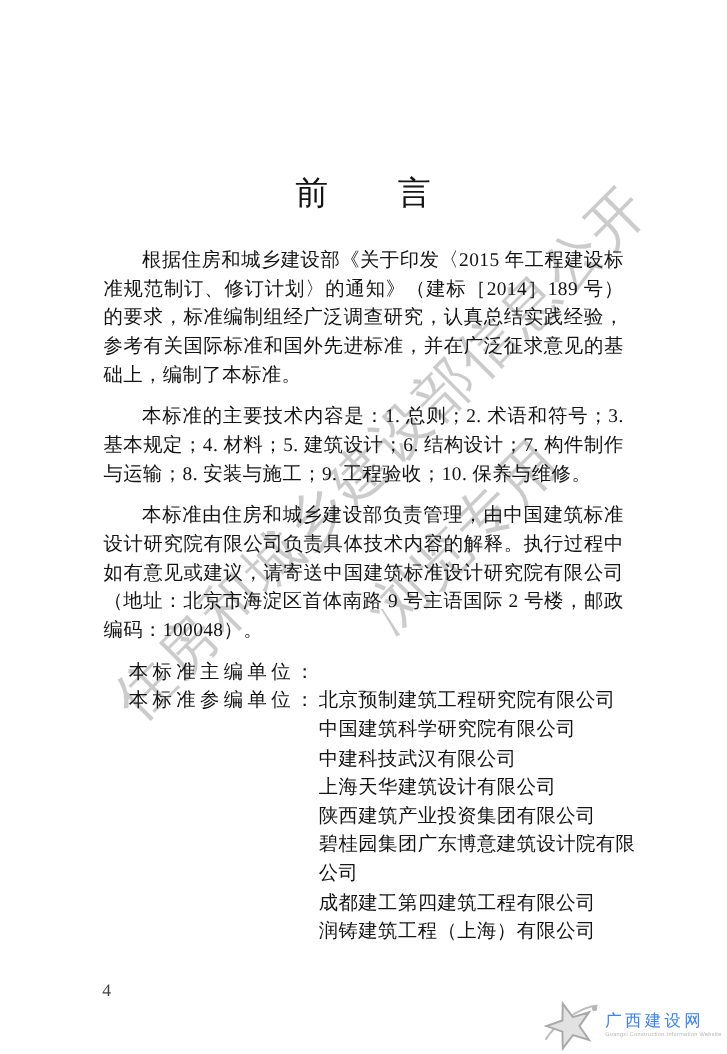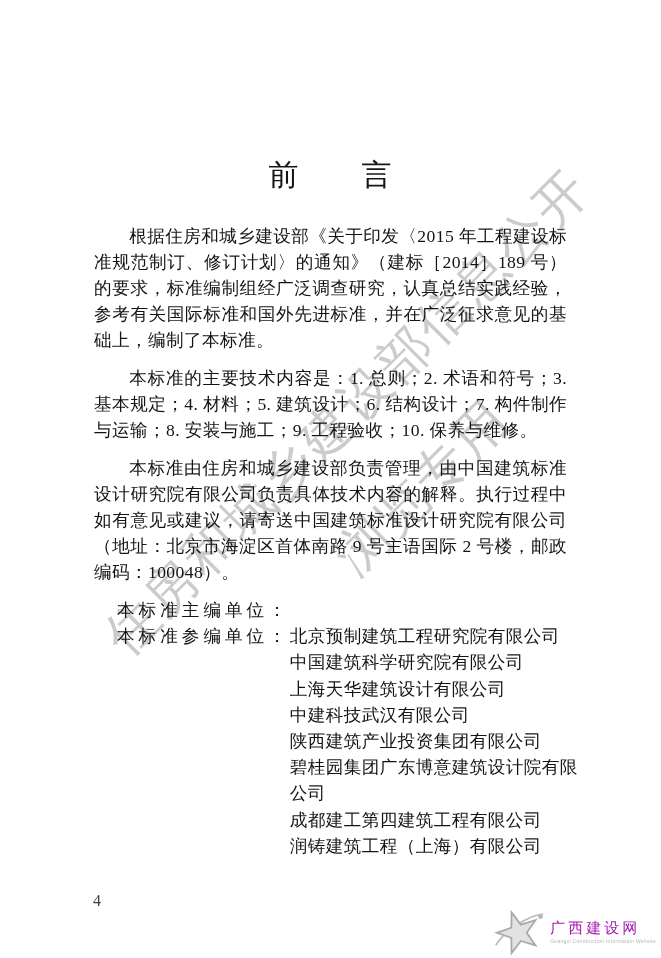--- a/index.html
+++ b/index.html
@@ -104,21 +104,21 @@
     flex: 0 0 auto;
   }
   .logo-text {
     display: flex;
     flex-direction: column;
     margin-left: 3px;
   }
   .logo-name {
     font-size: 15px;
     letter-spacing: 3px;
-    color: #a21caf;
+    color: #3b82f6;
     white-space: nowrap;
     font-family: "Liberation Serif", "DejaVu Serif", serif;
   }
   .logo-tagline {
     font-size: 5px;
     color: #b5b5b5;
     white-space: nowrap;
     letter-spacing: 0.3px;
     font-family: "Liberation Sans", "DejaVu Sans", sans-serif;
   }
@@ -158,23 +158,23 @@
 
       <div class="editor-block">
         <span class="editor-label">本标准参编单位：</span>
         <div class="editor-orgs">
 
             <p>北京预制建筑工程研究院有限公司</p>
 
             <p>中国建筑科学研究院有限公司</p>
 
 
+            <p>中建科技武汉有限公司</p>
+
             <p>上海天华建筑设计有限公司</p>
-
-            <p>中建科技武汉有限公司</p>
 
             <p>陕西建筑产业投资集团有限公司</p>
 
             <p>碧桂园集团广东博意建筑设计院有限公司</p>
 
 
             <p>成都建工第四建筑工程有限公司</p>
 
             <p>润铸建筑工程（上海）有限公司</p>
           </div>

